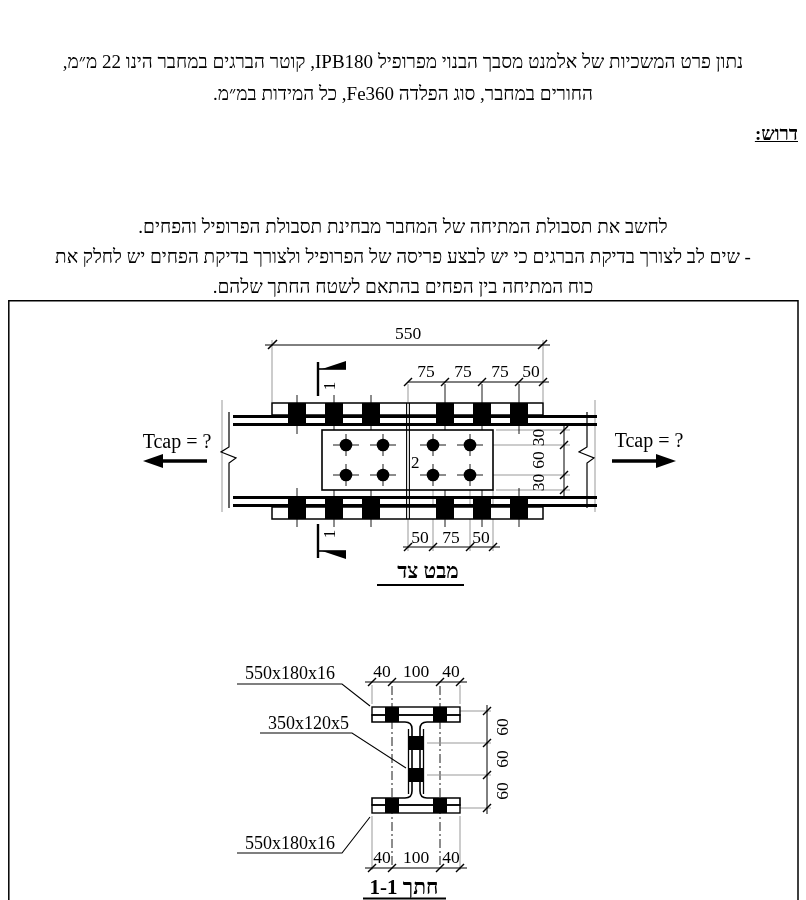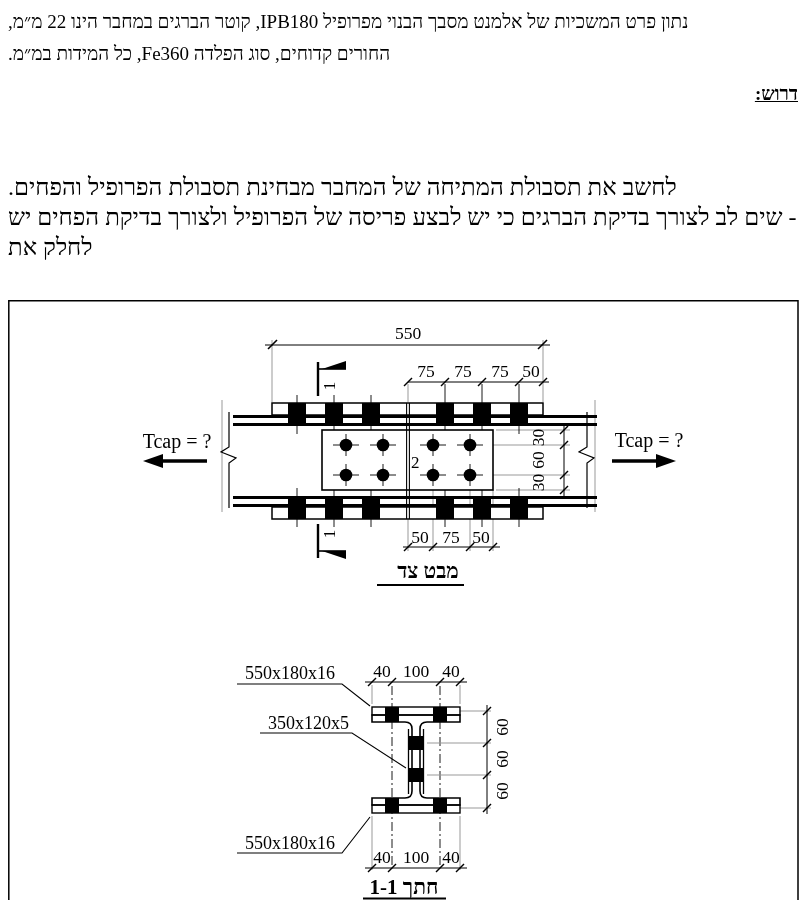--- a/index.html
+++ b/index.html
@@ -1,46 +1,47 @@
 <!DOCTYPE html>
 <html lang="he"><head>
 <meta charset="utf-8">
 <style>
   html,body{margin:0;padding:0;background:#ffffff;}
   .page{position:relative;width:806px;height:900px;background:#ffffff;overflow:hidden;
         font-family:"Liberation Serif","DejaVu Serif","DejaVu Sans",serif;color:#000;}
-  .rtl{direction:rtl;unicode-bidi:plaintext;text-align:left;}
+  .rtl{direction:rtl;unicode-bidi:plaintext;text-align:center;margin-top:40px;}
   .intro{position:absolute;top:6px;right:8px;left:8px;font-size:19px;line-height:32px;}
   .req-head{position:absolute;top:83px;right:8px;font-size:19px;font-weight:bold;}
   .req-head span{text-decoration:underline;}
-  .req-body{position:absolute;top:172px;right:8px;left:8px;font-size:24px;line-height:30px;}
+  .req-body{position:absolute;top:172px;right:8px;left:8px;font-size:19px;line-height:30px;}
   svg.figure{position:absolute;left:8px;top:300px;}
   .dimtxt{font-family:"Liberation Serif","DejaVu Serif",serif;font-size:17.5px;fill:#000;}
   .dimtxt-sm{font-family:"Liberation Serif","DejaVu Serif",serif;font-size:17px;fill:#000;}
   .labtxt{font-family:"Liberation Serif","DejaVu Serif",serif;font-size:18px;fill:#000;}
   .forcetxt{font-family:"Liberation Serif","DejaVu Serif",serif;font-size:20px;fill:#000;}
   .captxt{font-family:"Liberation Serif","DejaVu Serif","DejaVu Sans",sans-serif;font-size:21px;font-weight:bold;fill:#000;direction:rtl;}
 </style>
 </head>
 <body>
 
 <div class="page">
 
   <div class="intro rtl">
     <div>נתון פרט המשכיות של אלמנט מסבך הבנוי מפרופיל IPB180,  קוטר הברגים במחבר הינו 22 מ״מ,</div>
-    <div>החורים קדוחים, סוג הפלדה  Fe360, כל המידות במ״מ.</div>
+    <div>החורים במחבר, סוג הפלדה  Fe360, כל המידות במ״מ.</div>
   </div>
 
   <div class="req-head rtl">
     <span>דרוש:</span>
   </div>
 
   <div class="req-body rtl">
     <div>לחשב את תסבולת המתיחה של המחבר מבחינת תסבולת הפרופיל והפחים.</div>
     <div>- שים לב לצורך בדיקת הברגים כי יש לבצע פריסה של הפרופיל ולצורך בדיקת הפחים יש לחלק את</div>
+    <div>כוח המתיחה בין הפחים בהתאם לשטח החתך שלהם.</div>
   </div>
 
   <svg class="figure" width="791" height="600" viewBox="0 0 791 600">
 
     <path d="M0.8,600 L0.8,0.8 L790,0.8 L790,600" fill="none" stroke="#000" stroke-width="1.5"></path>
 
     <g>
 
       <g stroke="#999" stroke-width="1">
         <line x1="264" y1="40" x2="264" y2="102"></line>

